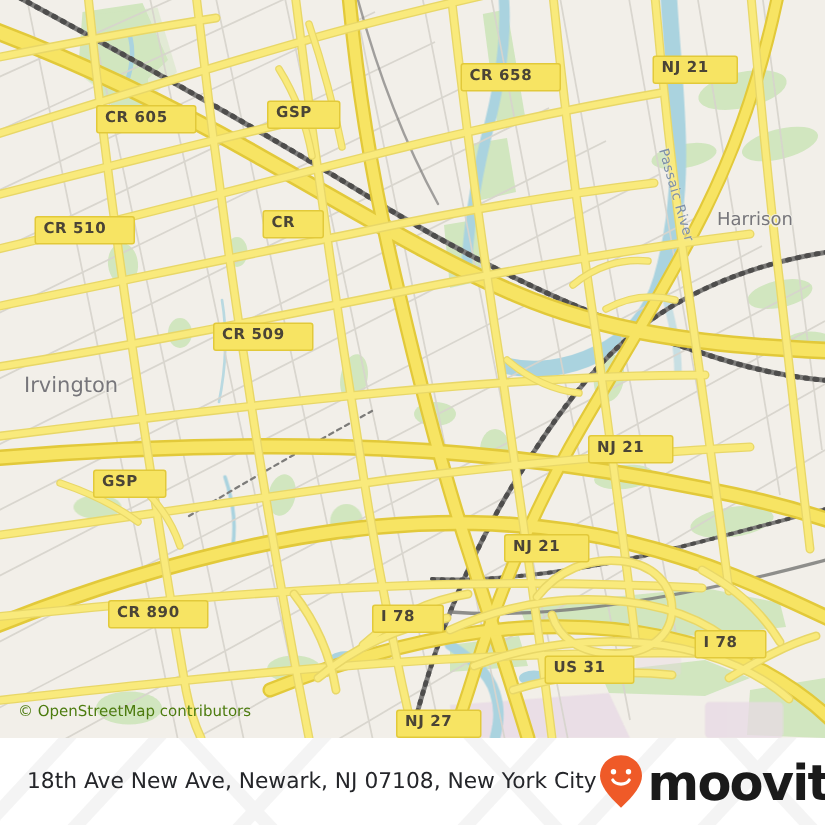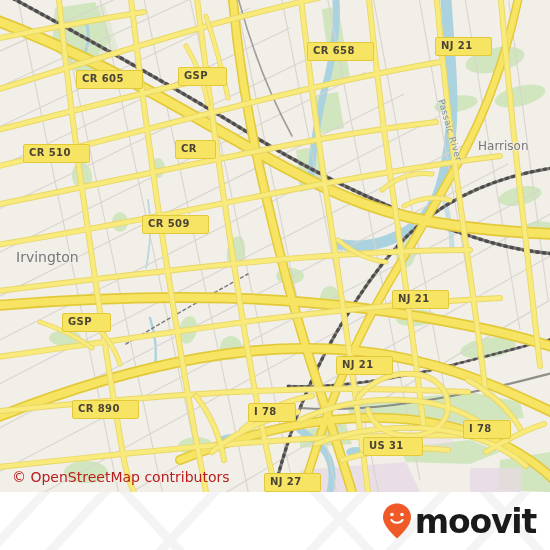--- a/index.html
+++ b/index.html
@@ -76,22 +76,22 @@
     white-space: nowrap;
     box-sizing: border-box;
   }
 
   
   #attribution {
     position: absolute;
     left: 12px;
     top: 469px;
     font-family: "DejaVu Sans", sans-serif;
-    font-size: 14px;
-    color: #b91c1c;
+    font-size: 10px;
+    color: #4d7c0f;
     white-space: nowrap;
     z-index: 30;
   }
 
   
   #popup {
     position: absolute;
     left: 190px;
     top: 124px;
     width: 168px;
@@ -388,21 +388,21 @@
           <path d="M40 322 C58 328 76 336 92 348"></path>
         </g>
       </g>
     </svg>
 
     <div class="place-label place-harrison">Harrison</div>
     <div class="place-label place-irvington">Irvington</div>
 
     <div class="river-label">Passaic River</div>
 
-    <div class="shield" style="left:76px;  top:70px;">CR 605</div>
+    <div class="shield" style="left:64px;  top:70px;">CR 605</div>
     <div class="shield" style="left:178px; top:67px;">GSP</div>
     <div class="shield" style="left:307px; top:42px;">CR 658</div>
     <div class="shield" style="left:435px; top:37px;">NJ 21</div>
     <div class="shield" style="left:23px;   top:144px;">CR 510</div>
     <div class="shield" style="left:175px; top:140px;">CR</div>
     <div class="shield" style="left:142px; top:215px;">CR 509</div>
     <div class="shield" style="left:392px; top:290px;">NJ 21</div>
     <div class="shield" style="left:62px;  top:313px;">GSP</div>
     <div class="shield" style="left:336px; top:356px;">NJ 21</div>
     <div class="shield" style="left:72px;  top:400px;">CR 890</div>
@@ -423,20 +423,21 @@
         <path d="M150 130 L280 -10"></path>
           <path d="M300 130 L430 -10"></path>
         <path d="M380 130 L510 -10"></path>
           <path d="M460 130 L590 -10"></path>
         <path d="M60 -10 L190 130"></path>
           <path d="M250 -10 L380 130"></path>
         <path d="M420 -10 L550 130"></path>
       </g>
     </svg>
     <div id="footer-inner">
+      <span id="footer-address">18th Ave New Ave, Newark, NJ 07108, New York City</span>
       <span id="brand">
         <svg width="32" height="38" viewBox="0 0 32 38">
           <path d="M16 1.5 C8.2 1.5 2 7.6 2 15.2 C2 21.4 7 28 16 36.5 C25 28 30 21.4 30 15.2 C30 7.6 23.8 1.5 16 1.5 Z" fill="#ef5a28"></path>
           <circle cx="11" cy="12.5" r="1.8" fill="#ffffff"></circle>
           <circle cx="21" cy="12.5" r="1.8" fill="#ffffff"></circle>
           <path d="M10.5 18 C12.6 21.6 19.4 21.6 21.5 18" fill="none" stroke="#ffffff" stroke-width="2.1" stroke-linecap="round"></path>
         </svg>
         <span id="brand-wordmark">moovit</span>
       </span>
     </div>

